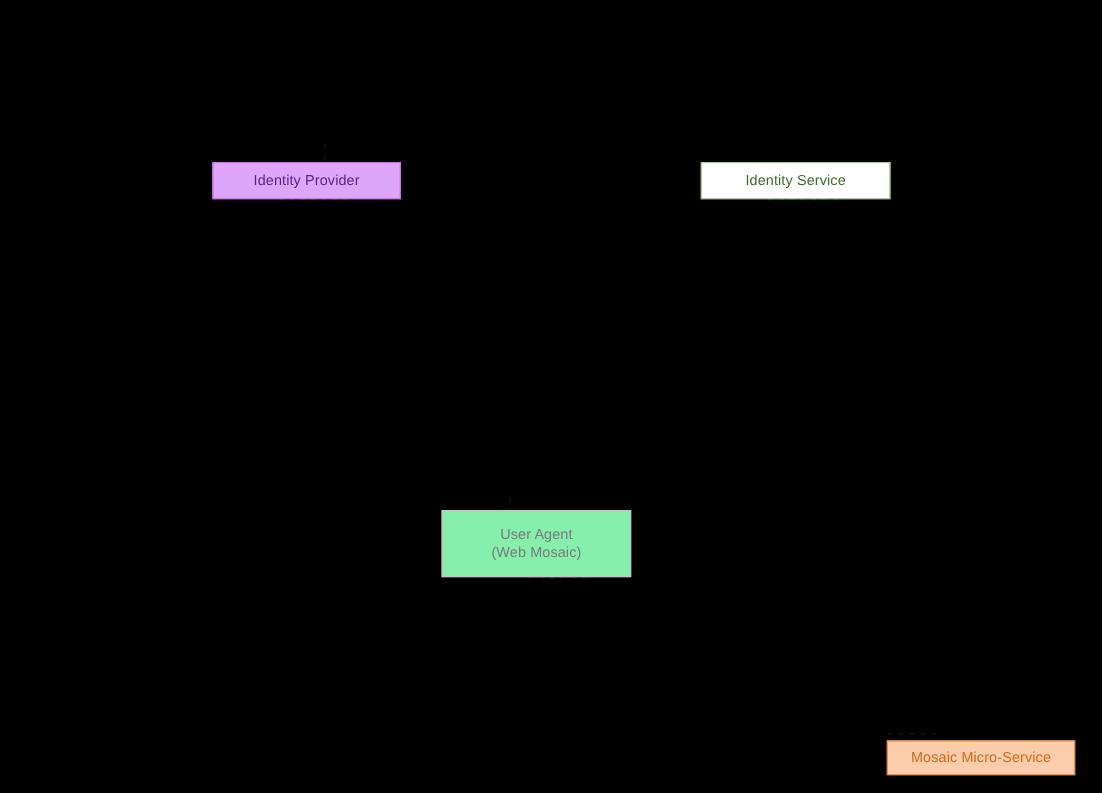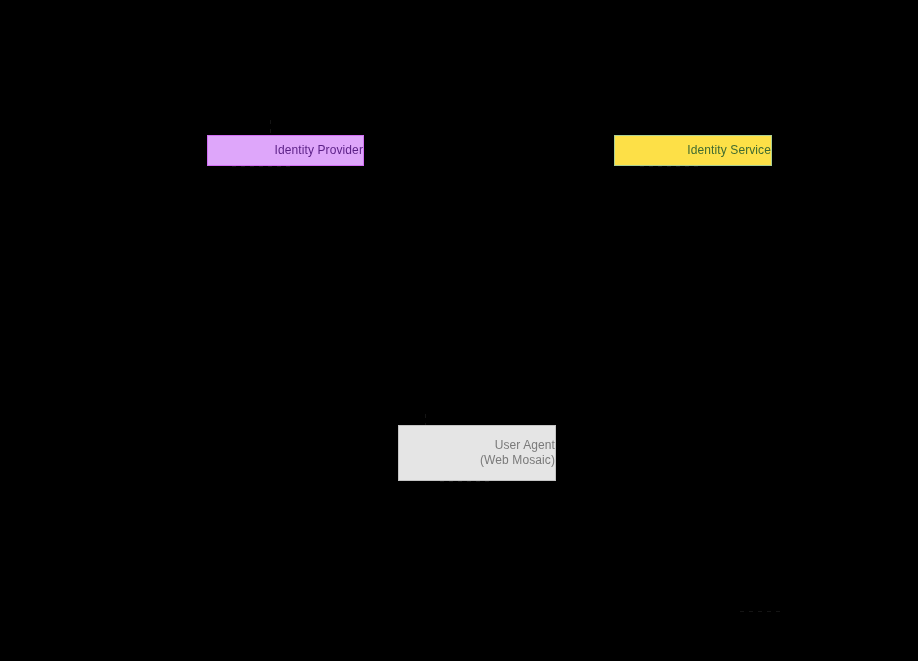--- a/index.html
+++ b/index.html
@@ -16,30 +16,29 @@
     width: 918px;
     height: 661px;
     background: #000000;
     overflow: hidden;
   }
   .node {
     position: absolute;
     box-sizing: border-box;
     display: flex;
     flex-direction: column;
-    align-items: flex-end;
+    align-items: center;
     justify-content: center;
     text-align: center;
     font-size: 12px;
     line-height: 15px;
     letter-spacing: 0.1px;
     border-style: solid;
     border-width: 1px;
     white-space: nowrap;
-    margin-left: 30px;
   }
   .node .line {
     display: block;
   }
 
   
   #node-identity-provider {
     left: 177px;
     top: 135px;
     width: 157px;
@@ -48,32 +47,32 @@
     border-color: #d36ef5;
     color: #5a1f86;
   }
 
   
   #node-identity-service {
     left: 584px;
     top: 135px;
     width: 158px;
     height: 31px;
-    background: #fde047;
+    background: #ffffff;
     border-color: #aacf92;
     color: #3f6b31;
   }
 
   
   #node-user-agent {
     left: 368px;
     top: 425px;
     width: 158px;
     height: 56px;
-    background: #e5e5e5;
+    background: #86efac;
     border-color: #c4c4c4;
     color: #7a7a7a;
   }
 
   
   #node-mosaic-micro-service {
     left: 739px;
     top: 617px;
     width: 157px;
     height: 29px;
@@ -123,14 +122,17 @@
 
   <div class="node" id="node-identity-service">
     <span class="line">Identity Service</span>
   </div>
 
   <div class="node" id="node-user-agent">
     <span class="line">User Agent</span>
     <span class="line">(Web Mosaic)</span>
   </div>
 
+  <div class="node" id="node-mosaic-micro-service">
+    <span class="line">Mosaic Micro-Service</span>
+  </div>
 
 </div>
 
 </body></html>

